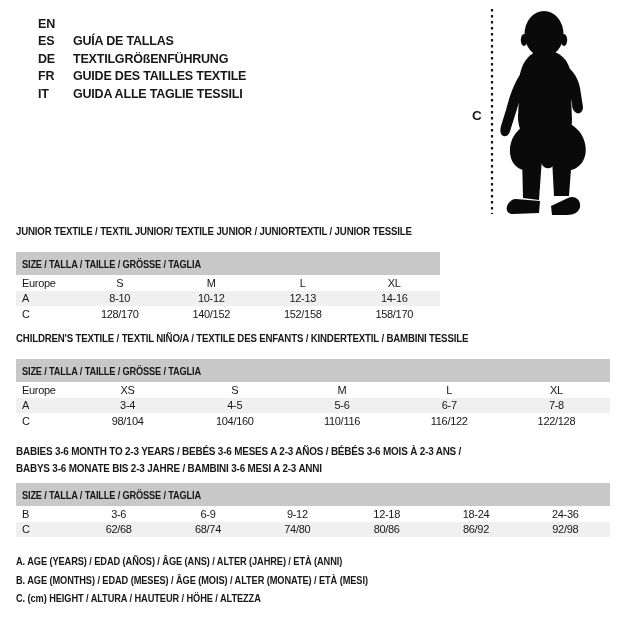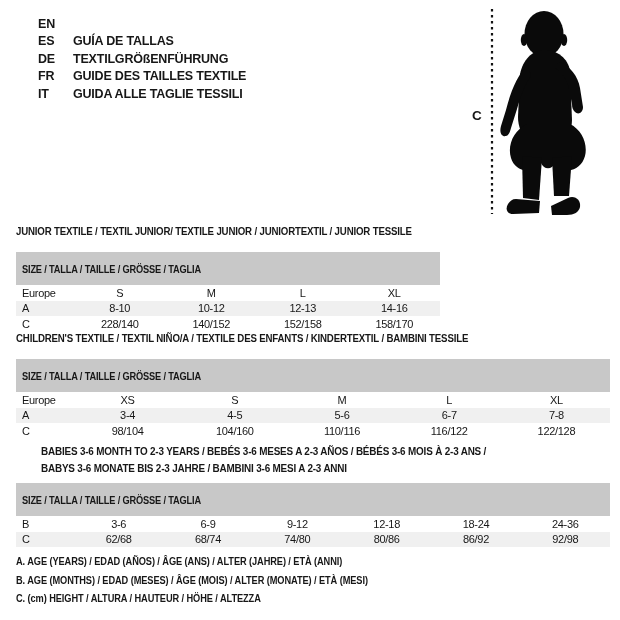--- a/index.html
+++ b/index.html
@@ -27,22 +27,22 @@
   
   .tsec{position:absolute;left:16px;}
   .t1{top:224px;width:424px;}
   .t2{top:331px;width:594px;}
   .t3{top:443px;width:594px;}
   .tbl-title{font-weight:bold;font-size:11px;line-height:14px;
     letter-spacing:-0.2px;white-space:nowrap;
     transform:scaleX(0.88);transform-origin:left top;}
   .t3 .tbl-title{line-height:17px;transform:scaleX(0.9);}
   .t1 .tbl-title,.t2 .tbl-title{margin-bottom:14px;}
-  .t3 .titles{margin-bottom:6px;margin-left:25px;}
-  .size-bar{height:33px;background:var(--header-bg);
+  .t3 .titles{margin-bottom:6px;}
+  .size-bar{height:23px;background:var(--header-bg);
     display:flex;align-items:center;padding-left:6px;text-align:center;}
   .size-bar span{font-weight:bold;font-size:11px;letter-spacing:-0.2px;
     white-space:nowrap;transform:scaleX(0.84);transform-origin:left center;}
   .trow{display:flex;align-items:center;height:15.5px;
     font-weight:normal;font-size:11px;letter-spacing:-0.3px;}
   .trow.shaded{background:var(--shaded-bg);}
   .rlabel{width:58px;padding-left:6px;box-sizing:border-box;}
   .cell{flex:1;text-align:center;}
   
   .footnotes{position:absolute;left:16px;top:552px;
@@ -109,21 +109,21 @@
   </div>
   <div class="trow shaded">
     <span class="rlabel">A</span>
     <span class="cell">8-10</span>
     <span class="cell">10-12</span>
     <span class="cell">12-13</span>
     <span class="cell">14-16</span>
   </div>
   <div class="trow">
     <span class="rlabel">C</span>
-    <span class="cell">228/140</span>
+    <span class="cell">128/170</span>
     <span class="cell">140/152</span>
     <span class="cell">152/158</span>
     <span class="cell">158/170</span>
   </div>
 </div>
 
 <div class="tsec t2">
   <div class="tbl-title">CHILDREN'S TEXTILE / TEXTIL NIÑO/A / TEXTILE DES ENFANTS / KINDERTEXTIL / BAMBINI TESSILE</div>
   <div class="size-bar">
     <span>SIZE / TALLA / TAILLE / GRÖSSE / TAGLIA</span>

